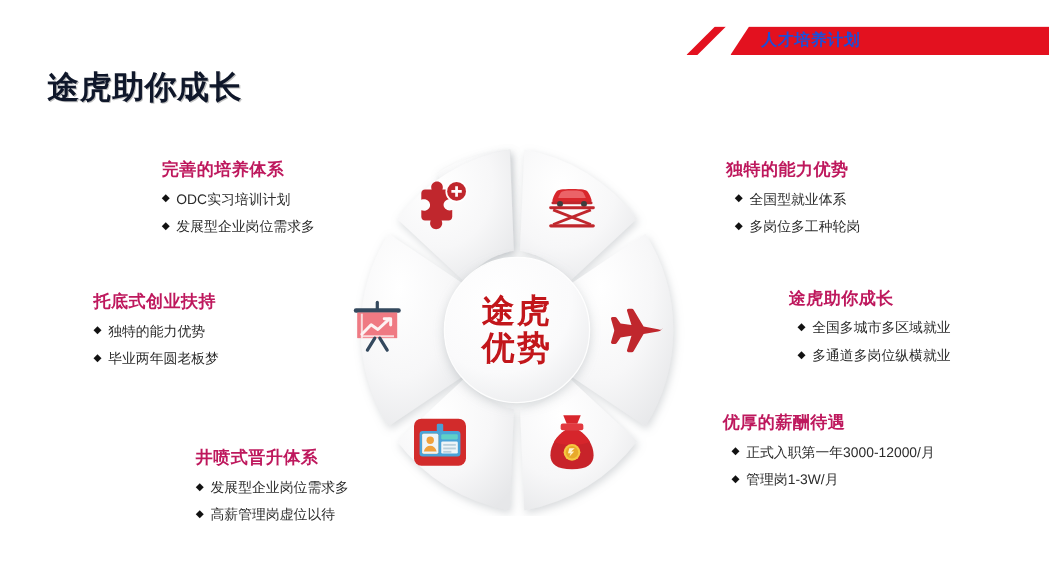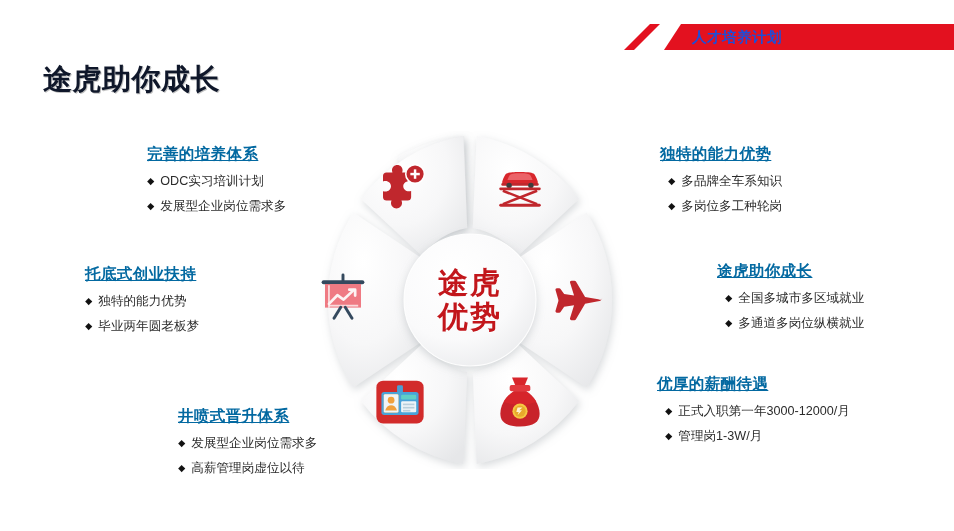--- a/index.html
+++ b/index.html
@@ -36,22 +36,22 @@
   .page-title{
     position:absolute;left:43px;top:60px;
     font-size:29px;font-weight:bold;color:#0f172a;letter-spacing:.5px;
     text-shadow:1px 1px 0 rgba(0,0,0,.25);
     white-space:nowrap;
   }
 
   
   .block{position:absolute;}
   .block h3{
-    margin:0 0 9px 0;font-size:15.5px;font-weight:bold;color:#0369a1;
-    letter-spacing:.4px;white-space:nowrap;text-decoration:underline;
+    margin:0 0 9px 0;font-size:15.5px;font-weight:bold;color:#be185d;
+    letter-spacing:.4px;white-space:nowrap;
   }
   .block .bullet{
     display:flex;align-items:flex-start;margin:0 0 9px 0;
     font-size:12.6px;color:#2b2b2b;white-space:nowrap;line-height:1.25;
   }
   .block .bullet .dia{
     color:#111;font-size:9.5px;line-height:1.45;margin-right:6px;flex:0 0 auto;
   }
   .block.right h3{margin-left:0;}
   .block.right .bullet{margin-left:8px;}
@@ -134,21 +134,21 @@
     <div class="bullet">
       <span class="dia">◆</span>
       <span>高薪管理岗虚位以待</span>
     </div>
   </div>
 
   <div class="block right b-top-right">
     <h3>独特的能力优势</h3>
     <div class="bullet">
       <span class="dia">◆</span>
-      <span>多品牌全车系知识</span>
+      <span>全国型就业体系</span>
     </div>
     <div class="bullet">
       <span class="dia">◆</span>
       <span>多岗位多工种轮岗</span>
     </div>
   </div>
 
   <div class="block right b-mid-right">
     <h3>途虎助你成长</h3>
     <div class="bullet">

